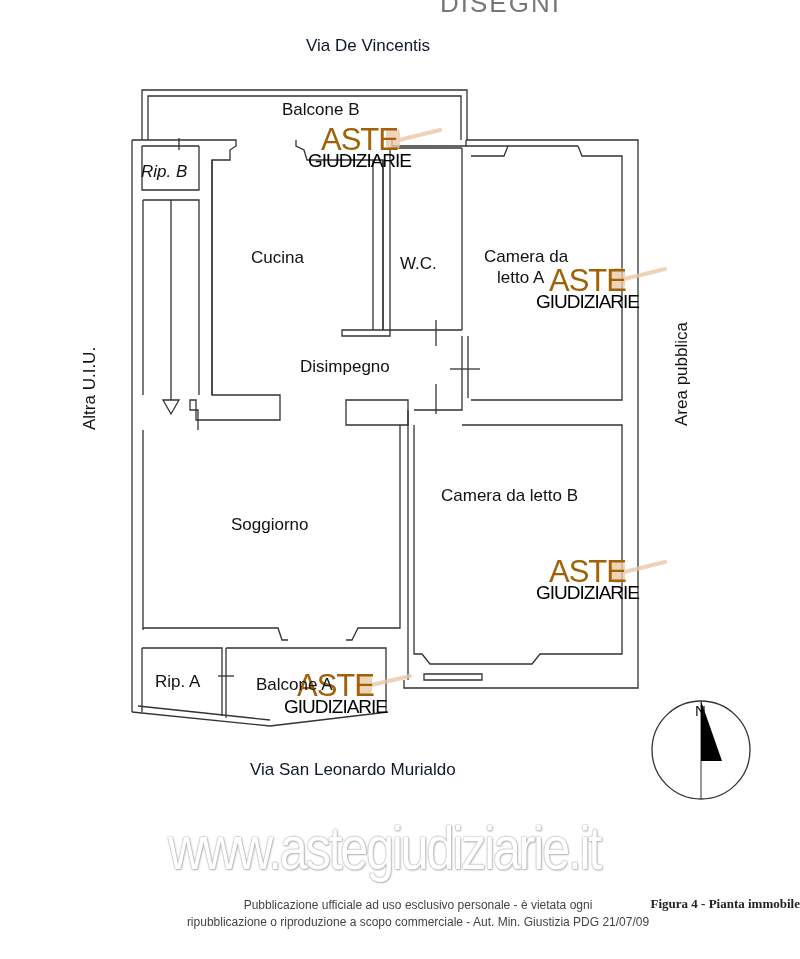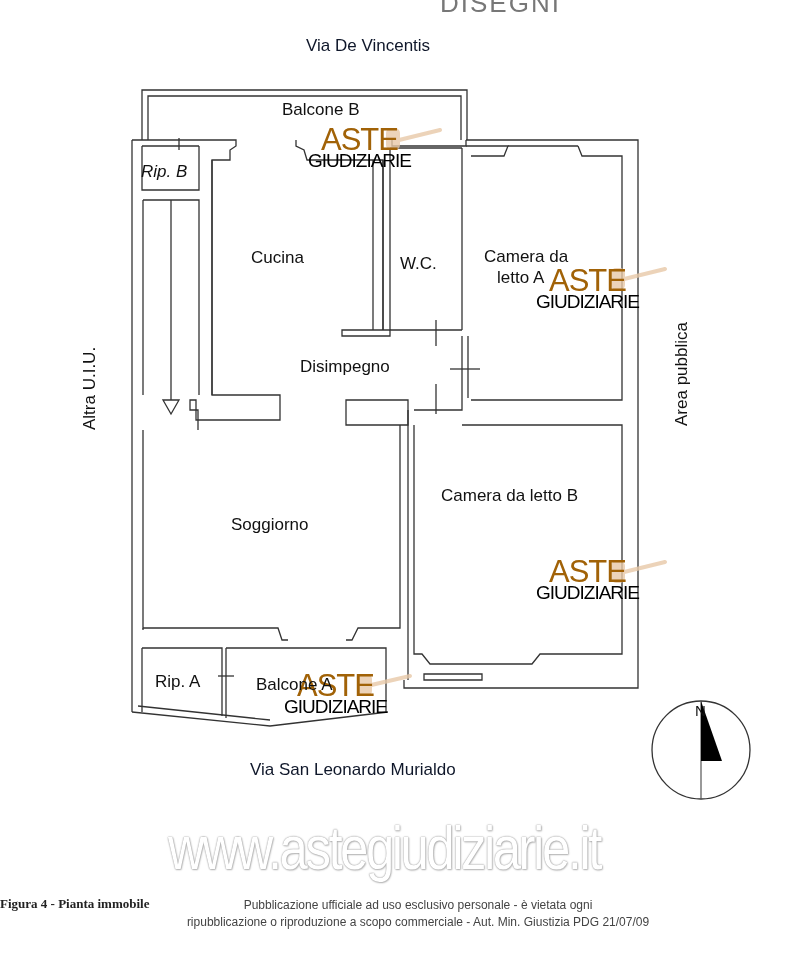--- a/index.html
+++ b/index.html
@@ -7,21 +7,21 @@
   .lbl { position:absolute; font-size:17px; white-space:nowrap; color:#111; }
   .street { position:absolute; font-size:17px; white-space:nowrap; color:#0f172a; }
   .vert { position:absolute; font-size:17px; white-space:nowrap; transform-origin:left top; transform:rotate(-90deg); color:#111; }
   svg.plan { position:absolute; left:0; top:0; }
   .wm { position:absolute; line-height:1; pointer-events:none; }
   .wm .a { font-size:31px; color:#a16207; letter-spacing:-1px; display:block;text-align:center; }
   .wm .g { font-size:19px; color:#000000; letter-spacing:-1px; display:block; margin-top:-4px; }
   .site { position:absolute; left:168px; top:812px; font-size:62px; color:#fff; letter-spacing:-3px;
           text-shadow: 0 0 1px #999, 0 0 2px #aaa, 1px 1px 2px #bbb; transform:scaleX(0.82); transform-origin:left top; white-space:nowrap; }
   .disclaimer { position:absolute; left:0; width:800px; text-align:center; font-size:12px; color:#444; white-space:nowrap;padding-left:18px; }
-  .caption { position:absolute; left:0; width:800px; text-align:left; font-family:"Liberation Serif", serif; font-weight:bold; font-size:13px; color:#222; }
+  .caption { position:absolute; left:0; width:800px; text-align:right; font-family:"Liberation Serif", serif; font-weight:bold; font-size:13px; color:#222; }
   .toptext { position:absolute; left:440px; top:-12px; font-size:26px; color:#777; letter-spacing:2px; }
 </style>
 </head>
 <body>
 
 <div class="toptext">DISEGNI</div>
 
 <svg class="plan" width="800" height="959" viewBox="0 0 800 959">
   <g fill="none" stroke="#333" stroke-width="1.3">
 

